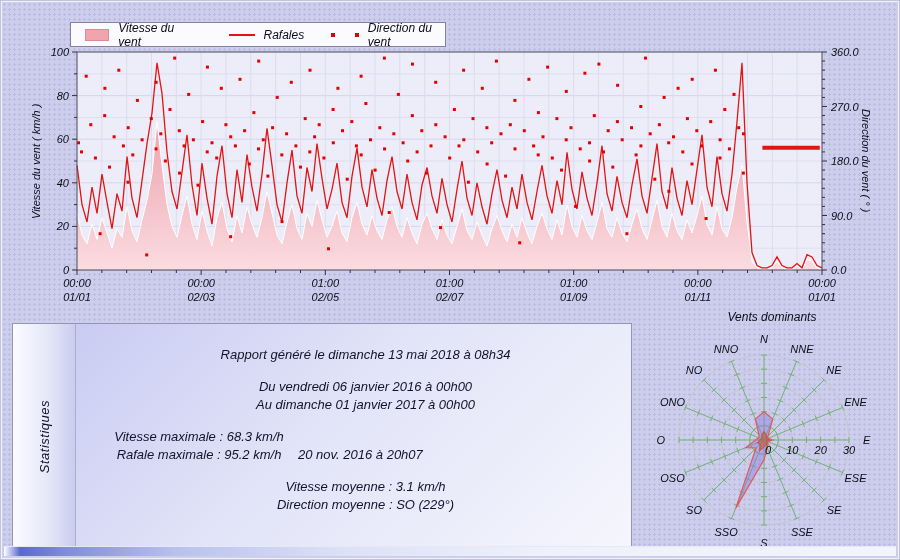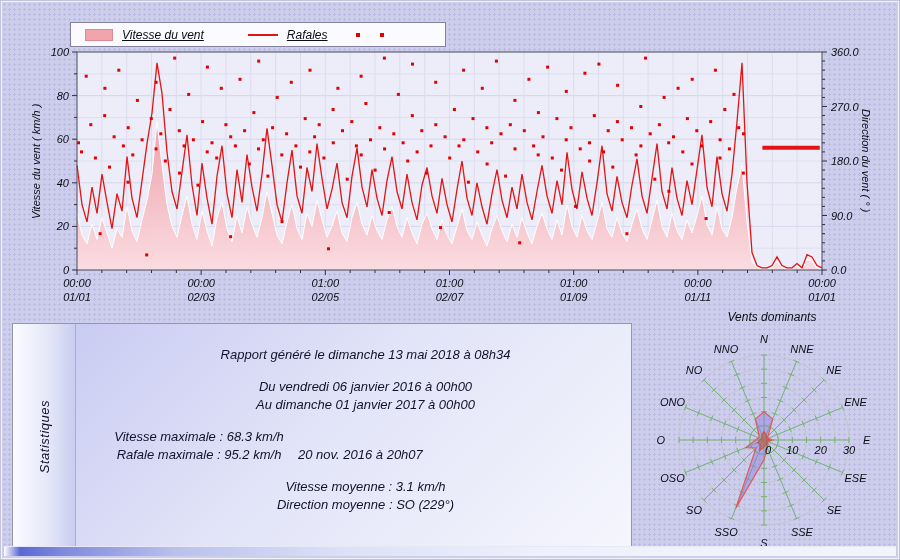--- a/index.html
+++ b/index.html
@@ -4,21 +4,21 @@
 <style>
   html,body{margin:0;padding:0;}
   body{width:900px;height:560px;overflow:hidden;font-family:"Liberation Sans",sans-serif;}
   #page{
     position:relative;width:900px;height:560px;box-sizing:border-box;
     border:2px solid #f2f2fa;outline:1px solid #c2c2d8;outline-offset:-1px;
     background-color:#cdcdec;
     background-image:radial-gradient(#bcbce2 1px, transparent 1.2px);
     background-size:5px 5px;
   }
-  .it{font-style:italic;text-decoration:underline;}
+  .it{font-style:italic;}
   
   #legend{
     position:absolute;left:68px;top:20px;width:376px;height:25px;
     background:#fafaff;border:1px solid #82829e;
     display:flex;align-items:center;gap:9px;padding:0 0 0 14px;box-sizing:border-box;
     font-size:12px;color:#0c0c16;
   }
   .lg-swatch{width:26px;height:10px;background:#f2a4ad;border:1px solid #dd8a94;}
   .lg-line{width:30px;height:0;border-top:2px solid #e31414;}
   .lg-dots{display:flex;gap:20px;align-items:center;}
@@ -74,20 +74,21 @@
     <span class="lg-swatch"></span>
     <span class="it">Vitesse du vent</span>
     <span style="width:26px"></span>
     <span class="lg-line"></span>
     <span class="it">Rafales</span>
     <span style="width:10px"></span>
     <span class="lg-dots">
       <span class="lg-dot"></span>
         <span class="lg-dot"></span>
     </span>
+    <span class="it">Direction du vent</span>
   </div>
 
   <svg id="main-chart" width="900" height="312" viewBox="0 0 900 312" style="position:absolute;left:0;top:0;">
       <defs>
         <linearGradient id="areaGrad" x1="0" y1="0" x2="0" y2="1">
           <stop offset="0%" stop-color="#ef97a1" stop-opacity="0.85"></stop>
           <stop offset="100%" stop-color="#fbdce0" stop-opacity="0.95"></stop>
         </linearGradient>
       </defs>
       <rect x="75" y="50" width="745" height="218" fill="#ecedf8"></rect>

